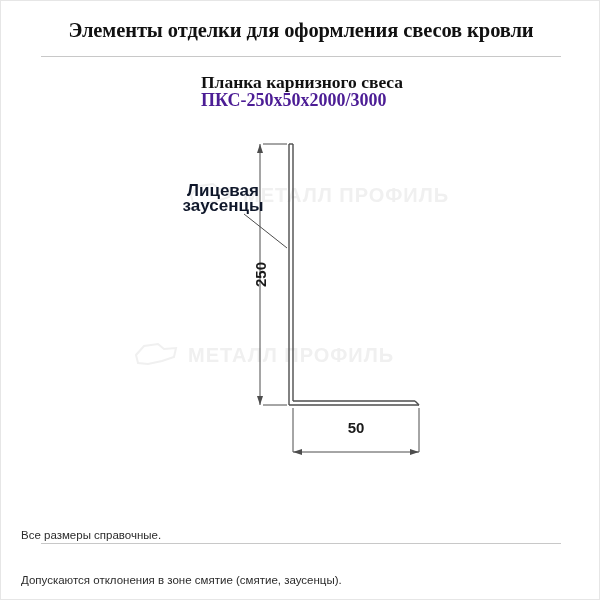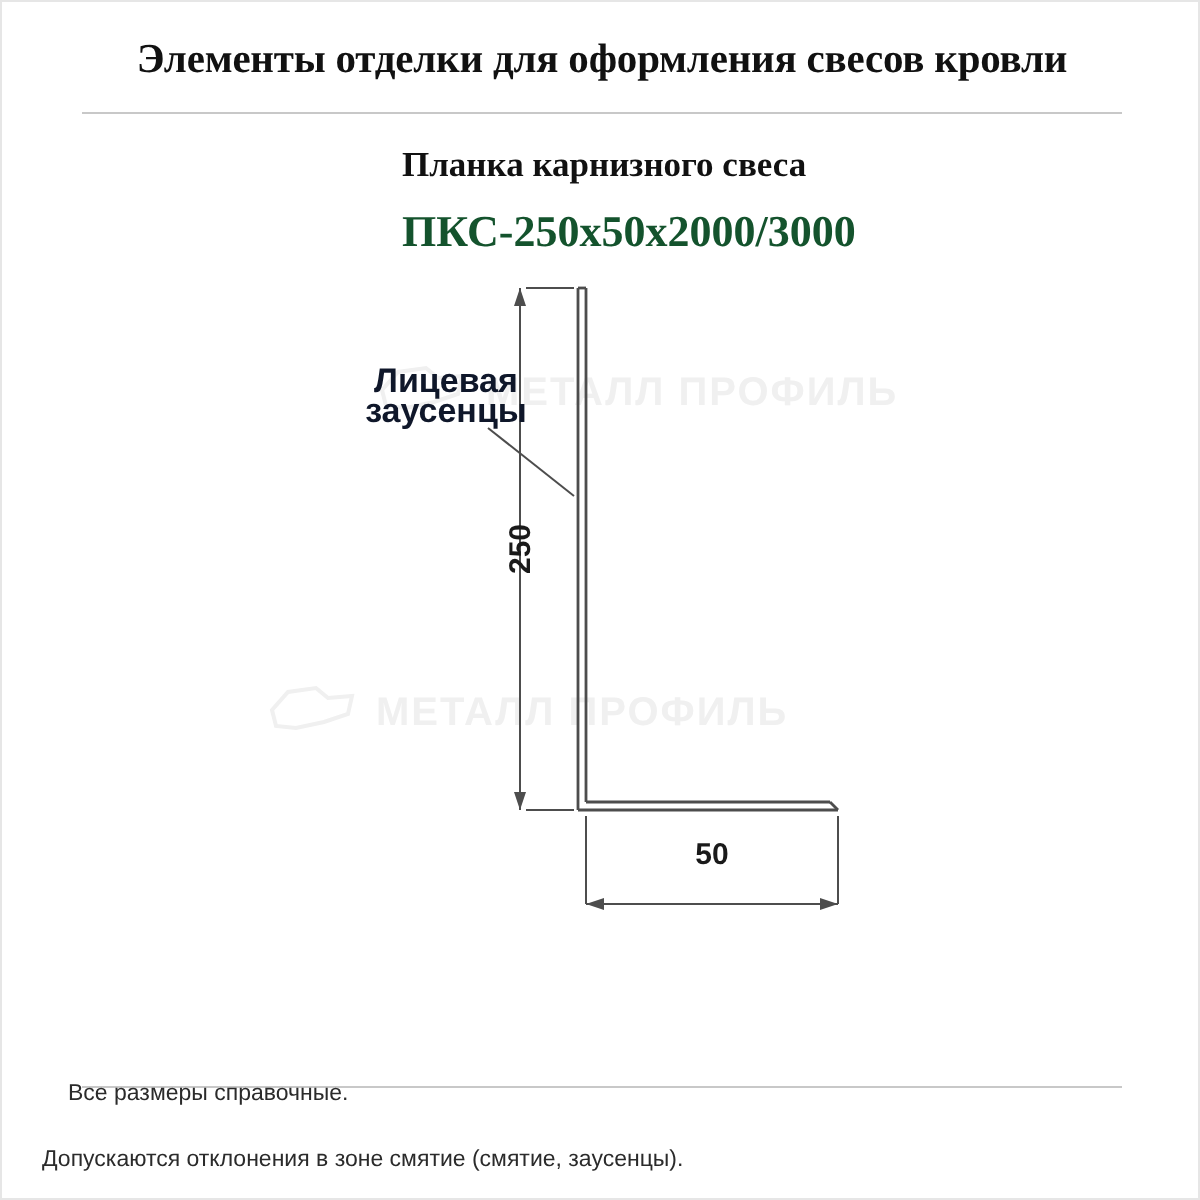--- a/index.html
+++ b/index.html
@@ -49,25 +49,25 @@
     left: 200px;
     top: 71px;
     font-family: "Liberation Serif", serif;
     font-weight: bold;
     font-size: 17.5px;
     color: #111111;
   }
   .subtitle2 {
     position: absolute;
     left: 200px;
-    top: 102px;
-    font-family: "Liberation Serif", serif;
-    font-weight: bold;
-    font-size: 22px;
-    color: #14532d;
+    top: 89px;
+    font-family: "Liberation Serif", serif;
+    font-weight: bold;
+    font-size: 18px;
+    color: #4c1d95;
   }
 
   
   .wm {
     position: absolute;
     color: #f0f0f0;
     font-family: Liberation Sans, sans-serif;
     font-weight: bold;
     font-size: 20px;
     letter-spacing: 1px;
@@ -124,21 +124,21 @@
     font-size: 15px;
     color: #1a1a1a;
   }
   .footer {
     position: absolute;
     left: 20px;
     font-family: "Liberation Sans", sans-serif;
     font-size: 11.5px;
     color: #2b2b2b;
   }
-  .footer.l1 { top: 540px; margin-left: 13px; }
+  .footer.l1 { top: 528px; }
   .footer.l2 { top: 573px; }
 </style>
 </head>
 <body>
 
 <div class="page">
 
   <div class="title">Элементы отделки для оформления свесов кровли</div>
   <div class="rule top"></div>
 

